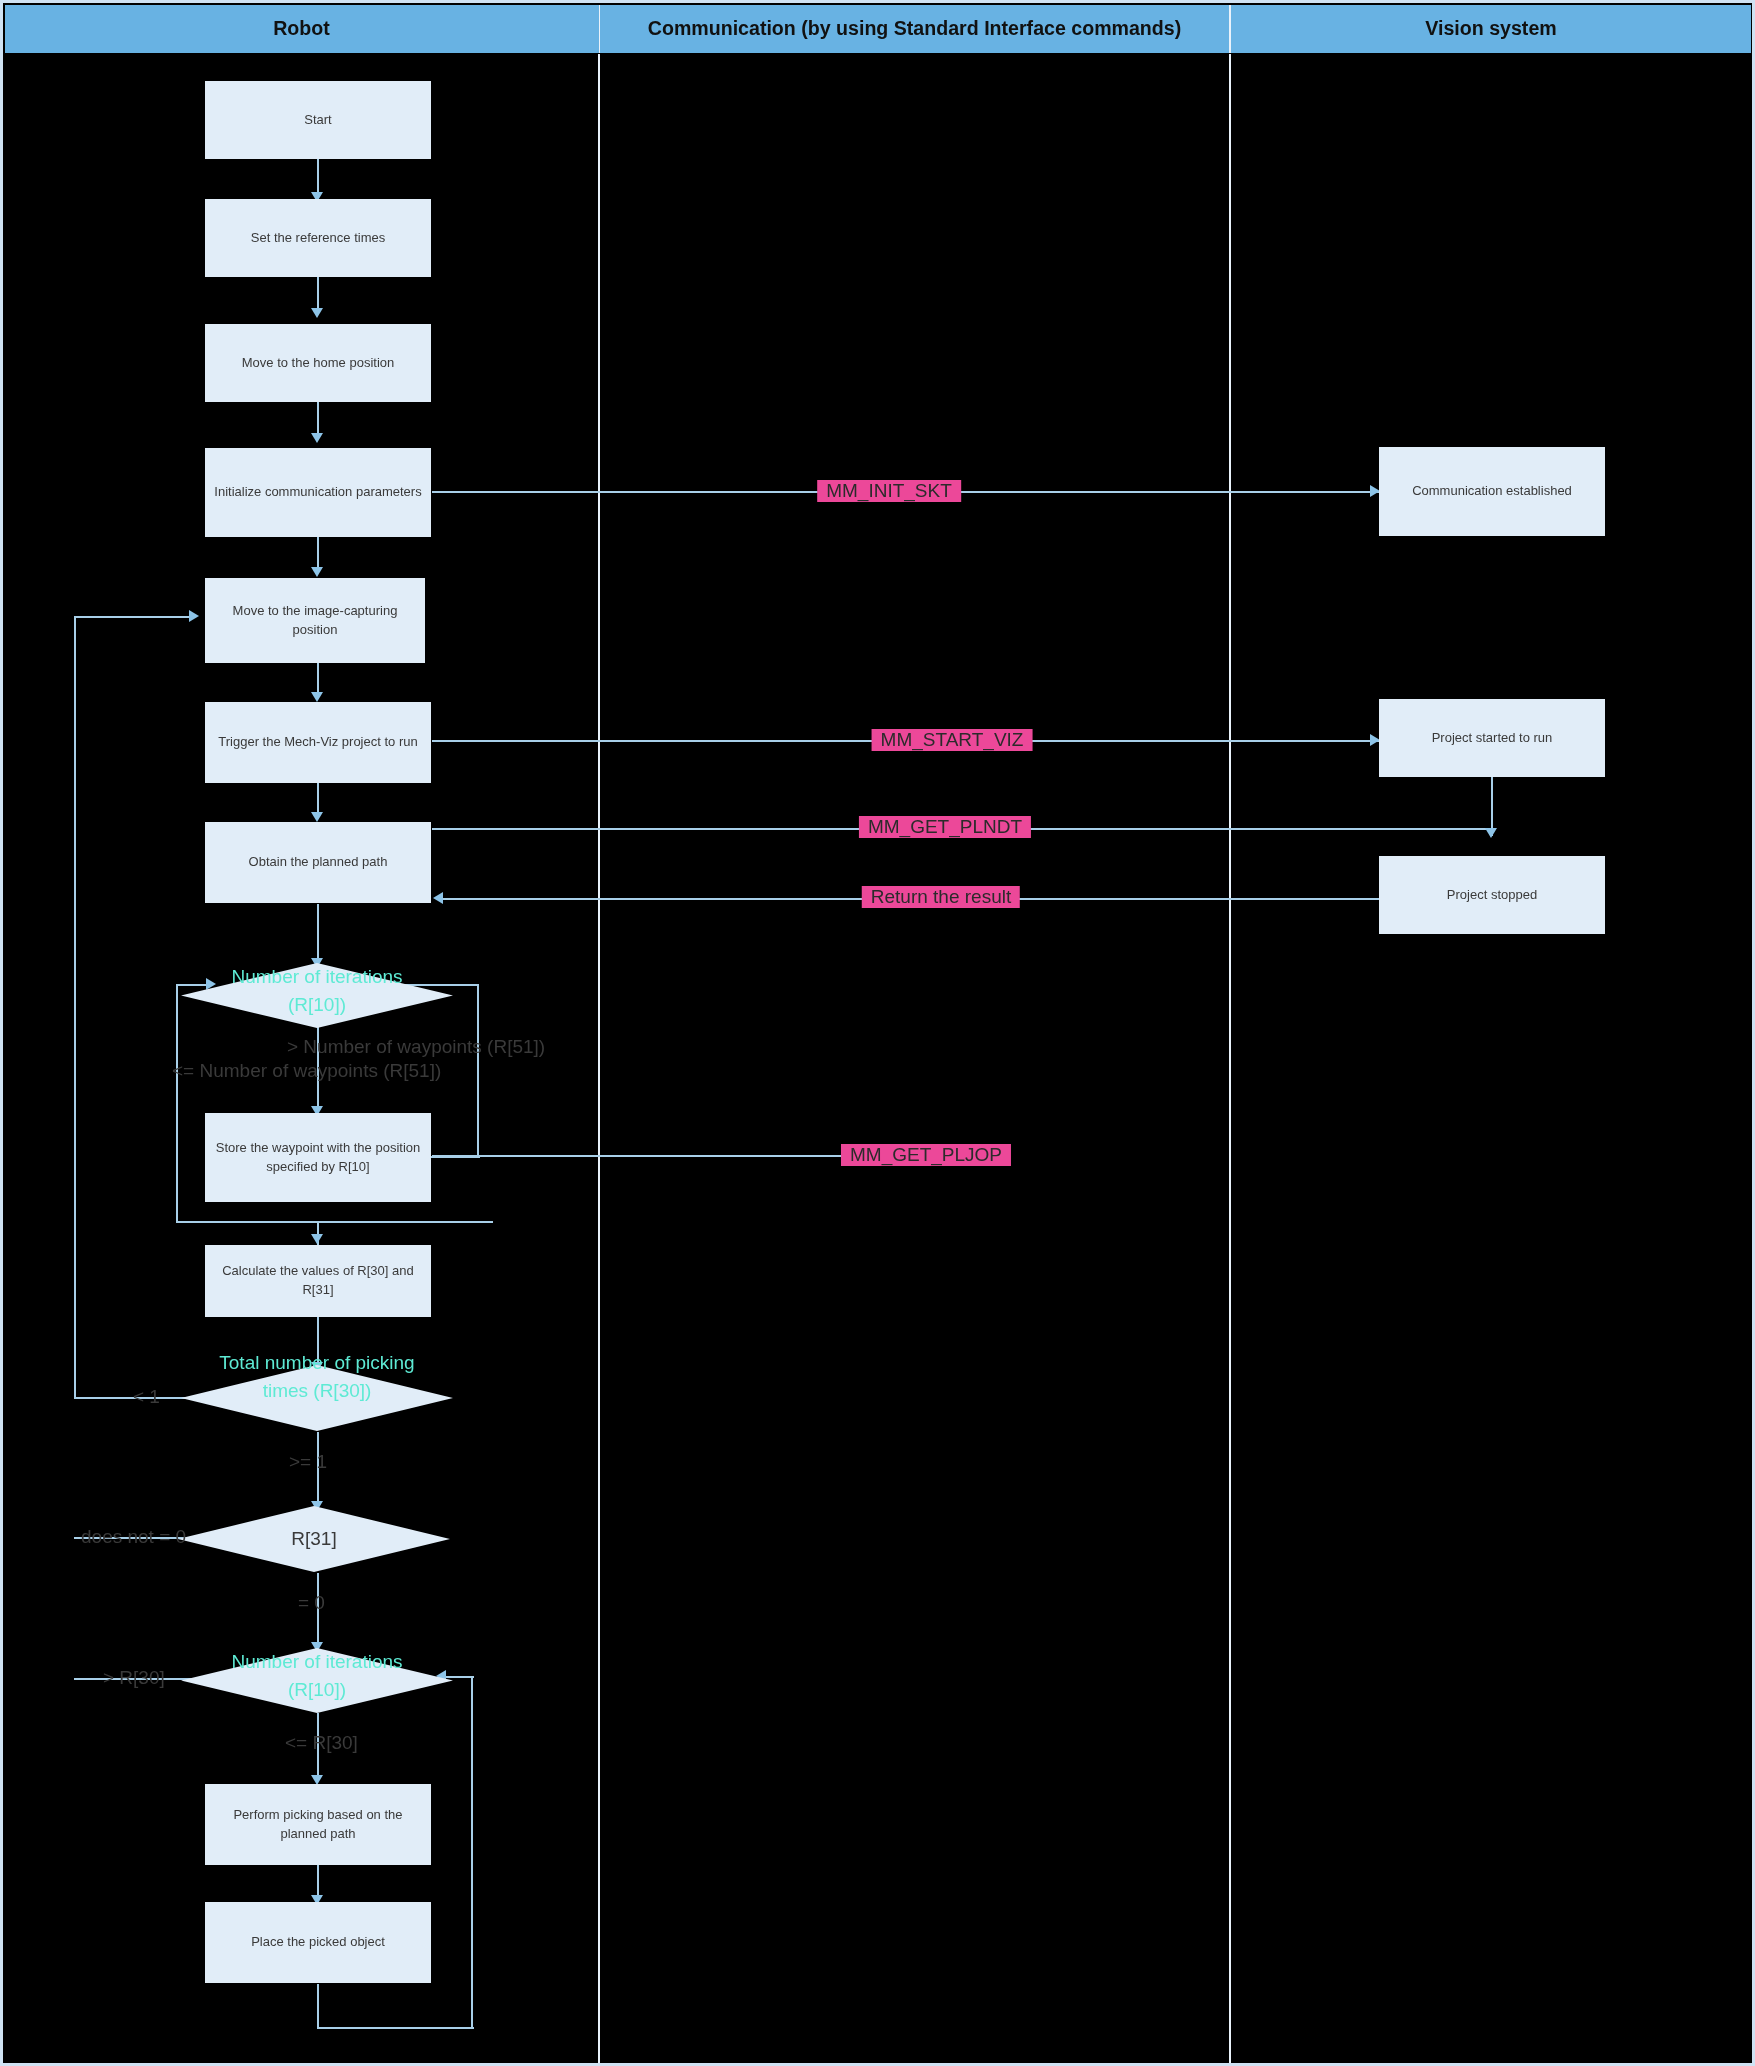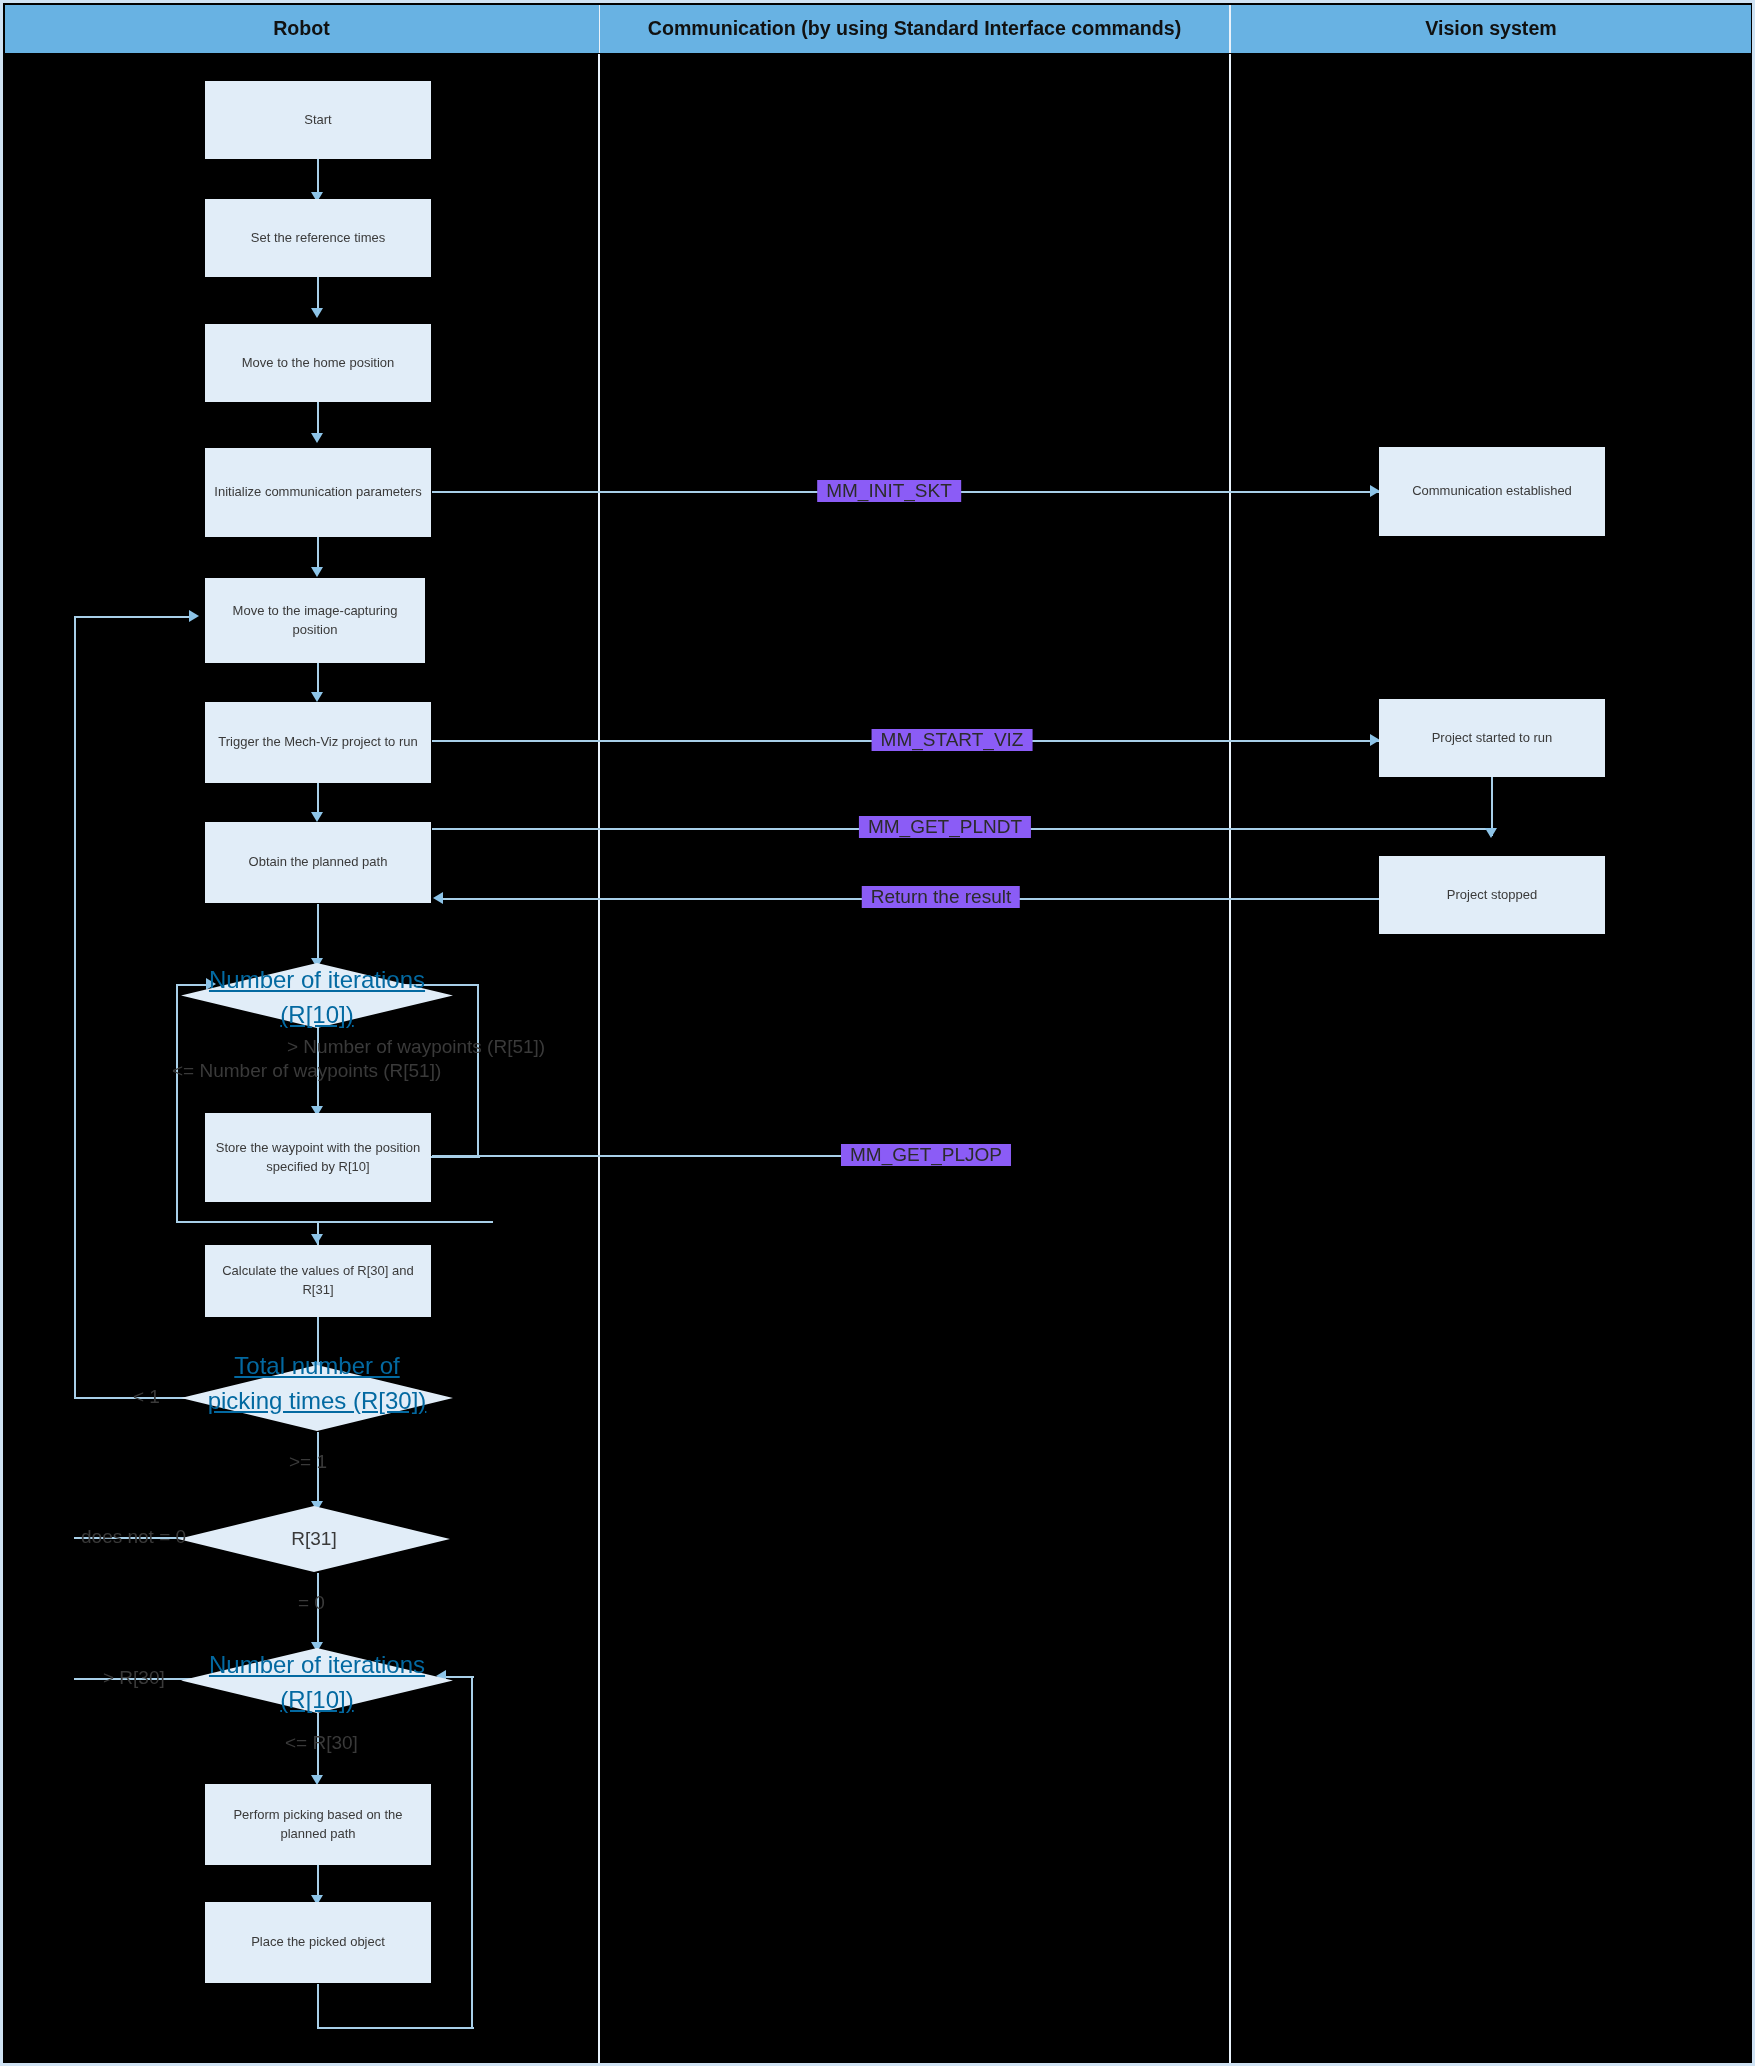--- a/index.html
+++ b/index.html
@@ -17,34 +17,34 @@
 
   
   .node{position:absolute;background:#e1edf8;box-sizing:border-box;
         display:flex;align-items:center;justify-content:center;text-align:center;
         color:#3a3a3a;font-size:13px;line-height:1.45;padding:3px 7.5px;}
   .diamond{position:absolute;display:flex;align-items:center;justify-content:center;
            text-align:center;color:#3a3a3a;font-size:19px;line-height:1.45;
            background:#e1edf8;
            clip-path:polygon(50% 0%,100% 50%,50% 100%,0% 50%);}
   .diamond > span{position:relative;z-index:2;}
-  .dlabel{position:absolute;color:#0369a1;font-size:24px;line-height:1.45;
-          text-align:center;pointer-events:none;text-decoration:underline;}
+  .dlabel{position:absolute;color:#5eead4;font-size:19px;line-height:1.45;
+          text-align:center;pointer-events:none;}
 
   
   .ln{position:absolute;background:#a8cfe8;}
   .lnh{height:2.3px;}
   .lnv{width:2.3px;}
   .arw{position:absolute;width:0;height:0;}
   .arw-d{border-left:6.8px solid transparent;border-right:6.8px solid transparent;border-top:10.6px solid #8dc4e8;}
   .arw-r{border-top:6.8px solid transparent;border-bottom:6.8px solid transparent;border-left:10.6px solid #8dc4e8;}
   .arw-l{border-top:6.8px solid transparent;border-bottom:6.8px solid transparent;border-right:10.6px solid #8dc4e8;}
 
   
-  .msg{position:absolute;color:#2b2b2b;font-size:19px;background:#8b5cf6;
+  .msg{position:absolute;color:#2b2b2b;font-size:19px;background:#ec4899;
        padding:0 9px;white-space:nowrap;}
   
   .elabel{position:absolute;color:#3a3a3a;font-size:19px;white-space:nowrap;}
 </style>
 </head>
 <body>
 
 <div id="page">
 
   <div class="lane-head" style="left:4.5px;width:596px;">

